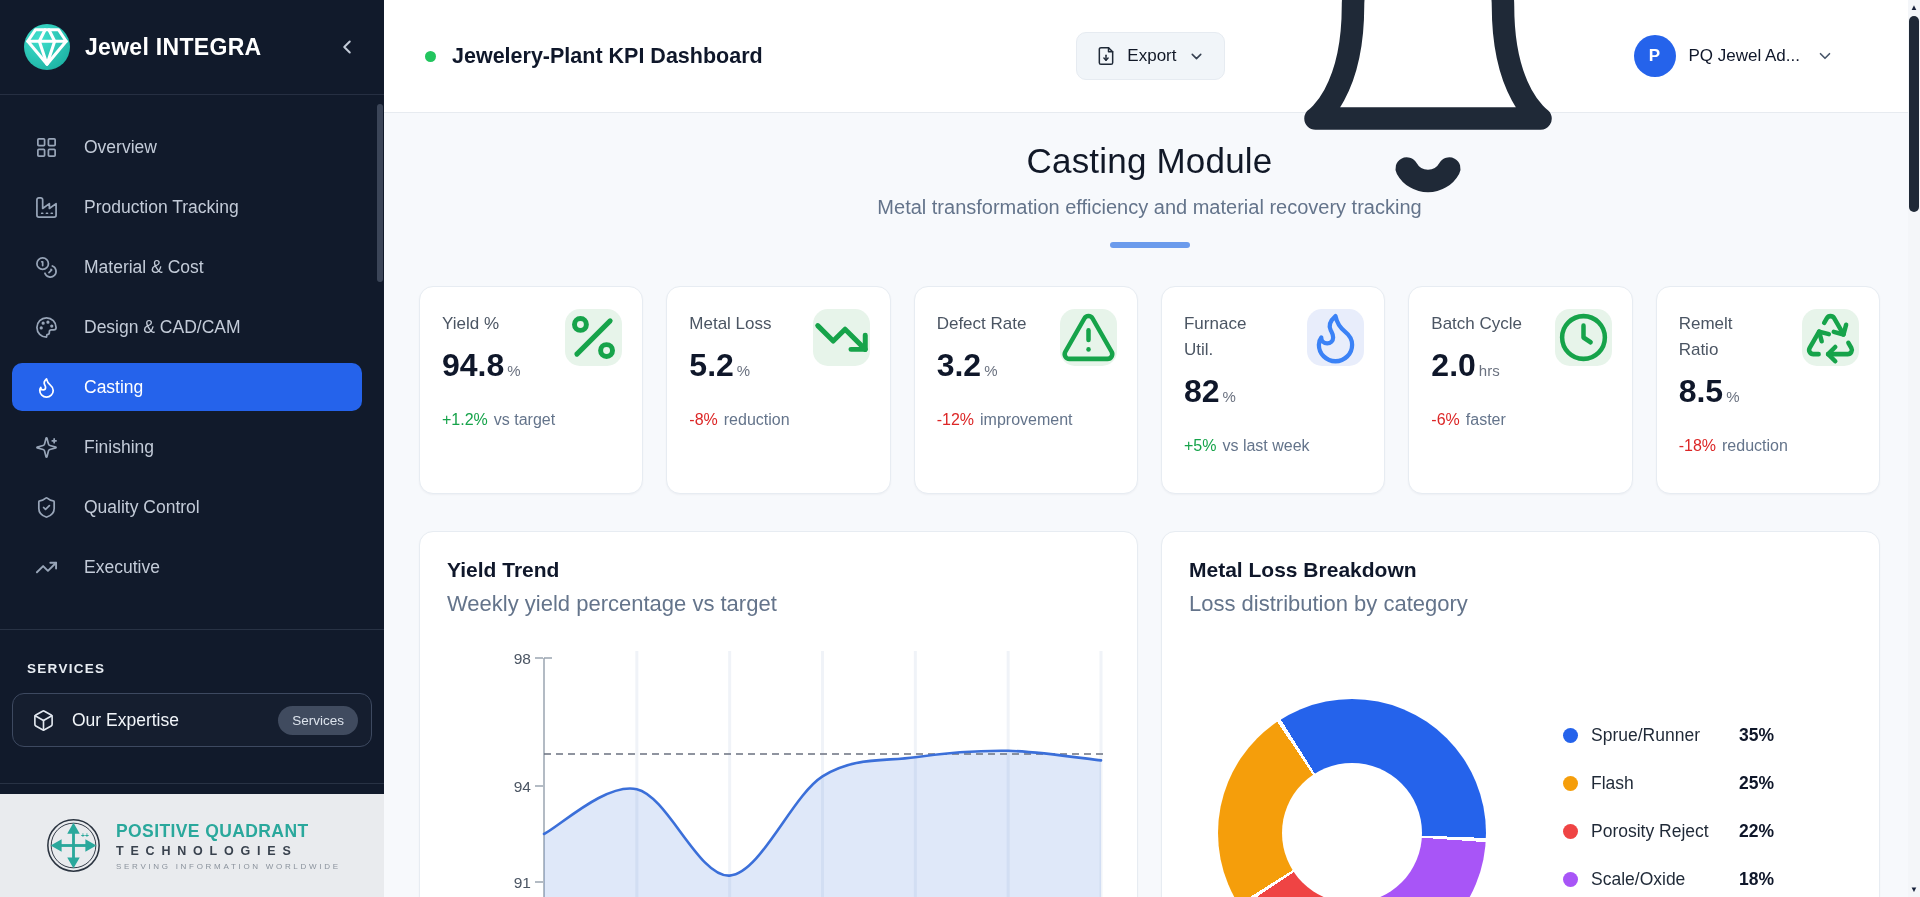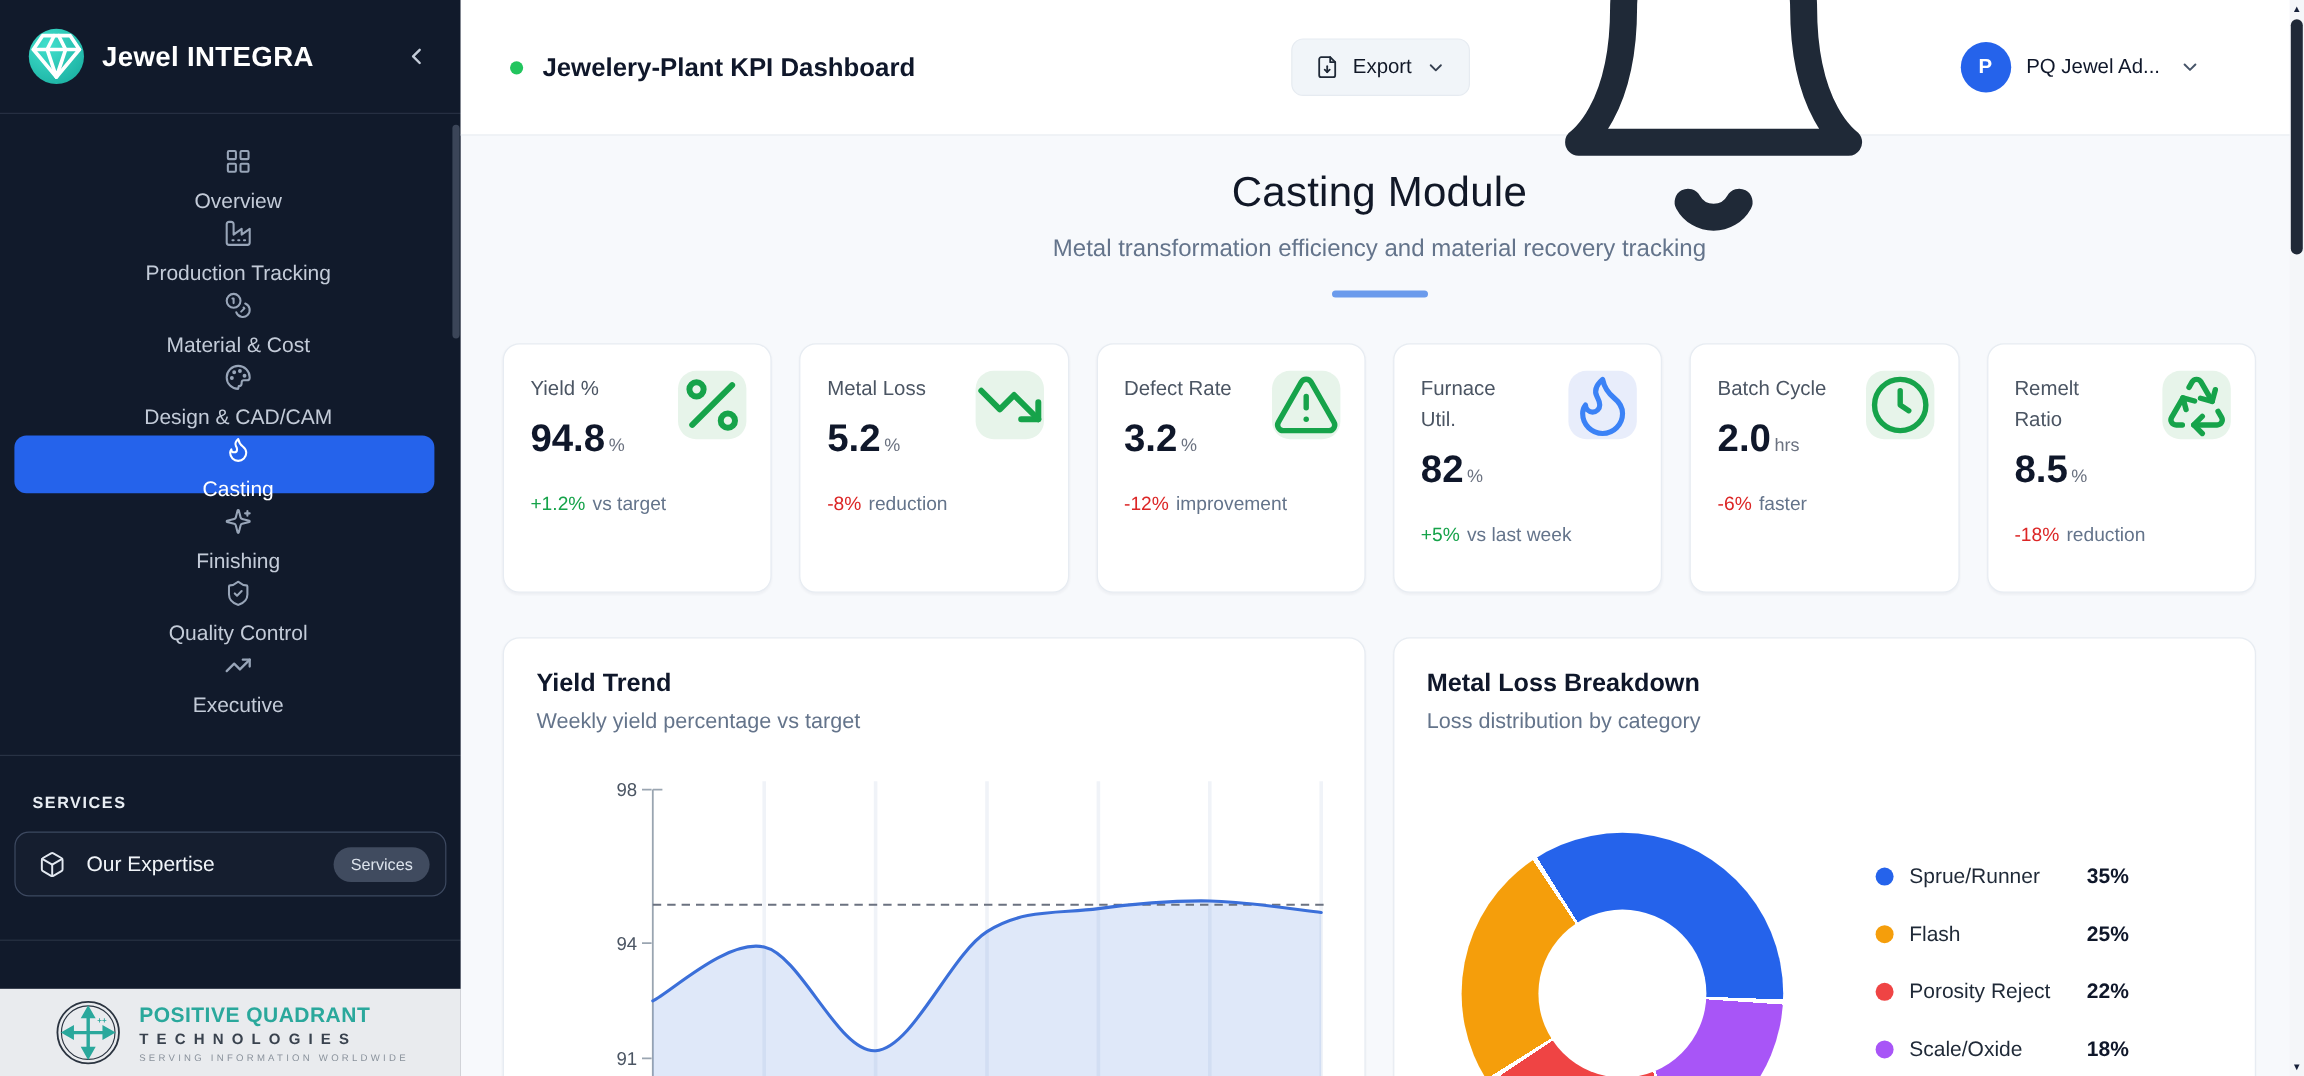--- a/index.html
+++ b/index.html
@@ -13,42 +13,42 @@
                border-bottom:1px solid rgba(148,163,184,.16); }
   .logo-badge { width:46px; height:46px; border-radius:50%; flex-shrink:0;
                 background:radial-gradient(circle at 35% 30%, #41e0cd, #14a89a);
                 display:flex; align-items:center; justify-content:center; color:#fff; }
   .logo-badge svg { width:26px; height:26px; }
   .brand { flex:1; margin-left:15px; font-size:23px; font-weight:bold; color:#fff; letter-spacing:.3px;
            white-space:nowrap; }
   .collapse-btn { color:#c3cbd8; width:22px; height:22px; cursor:pointer; }
 
   .nav { padding-top:28px; }
-  .nav-item { display:flex; align-items:center; gap:11px; height:48px; margin:0 22px 12px 12px;
-              padding-left:23px; border-radius:10px; font-size:17.5px; color:#c3cbd8; cursor:pointer;flex-direction:column; }
+  .nav-item { display:flex; align-items:center; gap:26px; height:48px; margin:0 22px 12px 12px;
+              padding-left:23px; border-radius:10px; font-size:17.5px; color:#c3cbd8; cursor:pointer; }
   .nav-item .ic { width:23px; height:23px; color:#98a5b8; flex-shrink:0; }
   .nav-item.active { background:#2563eb; color:#fff; }
   .nav-item.active .ic { color:#fff; }
 
   .sb-div { position:absolute; left:0; right:0; height:1px; background:rgba(148,163,184,.18); }
   .sb-div.upper { bottom:267px; }
   .sb-div.lower { bottom:113px; }
   .sb-section-label { position:absolute; bottom:221px; left:27px; font-size:13.5px; font-weight:bold;
                       letter-spacing:1.3px; color:#e8edf3; }
   .expertise { position:absolute; left:12px; right:12px; bottom:150px; height:54px;
                border:1px solid #3d4960; border-radius:12px; display:flex; align-items:center;
                padding:0 13px 0 19px; gap:17px; cursor:pointer; background:rgba(255,255,255,.02); }
   .expertise .ic { width:23px; height:23px; color:#e2e8f0; }
   .expertise-label { flex:1; font-size:17.5px; color:#f1f5f9; }
   .badge-services { background:#404b5f; color:#dce3ec; font-size:13.5px; padding:7px 14px;
                     border-radius:999px; }
   .sb-scroll-thumb { position:absolute; right:1px; top:104px; width:6px; height:178px;
                      border-radius:3px; background:rgba(148,163,184,.32); cursor:pointer; }
 
-  .sb-footer { position:absolute; left:0; right:0; bottom:0; height:73px; background:#e9ebee;
+  .sb-footer { position:absolute; left:0; right:0; bottom:0; height:103px; background:#e9ebee;
                display:flex; align-items:center; padding-left:45px; }
   .pq-logo { width:57px; height:57px; flex-shrink:0; }
   .pq-text { margin-left:14px; }
   .pq-line1 { color:#2aa89c; font-weight:bold; font-size:17.5px; letter-spacing:.4px; }
   .pq-line2 { color:#39424e; font-size:12.5px; letter-spacing:6.8px; margin-top:2px; font-weight:bold; }
   .pq-line3 { color:#8a929c; font-size:8px; letter-spacing:2.7px; margin-top:4px; }
 
   
   .main { flex:1; position:relative; background:#f7f9fc; }
   .topbar { height:113px; background:#fff; border-bottom:1px solid #e7ebf0;
@@ -86,21 +86,21 @@
   .kpi-value { margin-top:8px; font-size:32px; font-weight:bold; color:#0f172a; line-height:40px; }
   .kpi-unit { font-size:15px; color:#6b7280; font-weight:normal; margin-left:3px; }
   .kpi-delta { margin-top:20px; font-size:16px; color:#64748b; }
   .kpi-delta .dv { margin-right:6px; }
 
   .charts { display:grid; grid-template-columns:1fr 1fr; gap:23px; margin-top:37px; }
   .chart-card { background:#fff; border:1px solid #e7ecf2; border-radius:14px; height:430px;
                 padding:26px 24px 0 27px; position:relative; overflow:hidden;
                 box-shadow:0 1px 2px rgba(15,23,42,.04); }
   .chart-title { font-size:21px; font-weight:bold; color:#0f172a; }
-  .chart-sub { font-size:18px; color:#64748b; margin-top:9px; }
+  .chart-sub { font-size:22px; color:#64748b; margin-top:9px; }
   .yield-svg { position:absolute; left:0; top:105px; }
 
   .donut-row { display:flex; margin-top:82px; }
   .donut { width:268px; height:268px; border-radius:50%; margin-left:29px; position:relative; flex-shrink:0; }
   .donut::after { content:""; position:absolute; inset:64px; background:#fff; border-radius:50%; }
   .legend { margin-left:77px; margin-top:12px; }
   .legend-row { display:flex; align-items:center; height:48px; }
   .legend-dot { width:15px; height:15px; border-radius:50%; flex-shrink:0; }
   .legend-label { font-size:17.5px; color:#1f2937; margin-left:13px; width:148px; }
   .legend-val { font-size:17.5px; font-weight:bold; color:#0f172a; }

